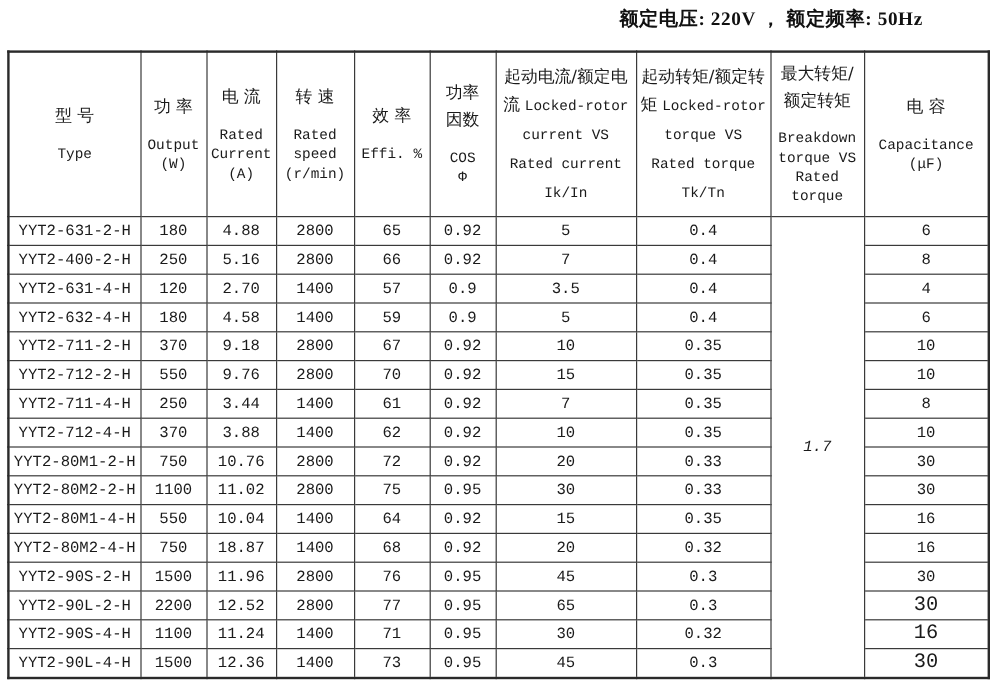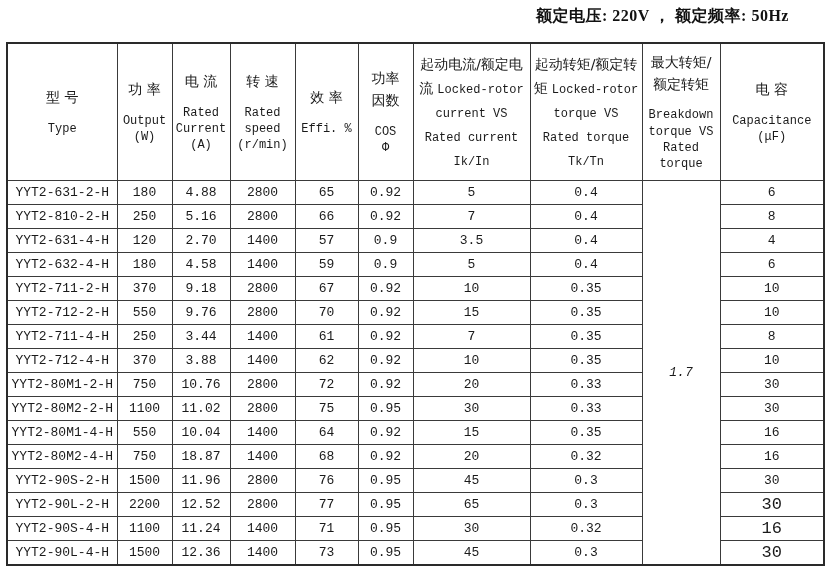--- a/index.html
+++ b/index.html
@@ -1,18 +1,18 @@
 <!DOCTYPE html>
 <html><head>
 <meta charset="utf-8">
 <style>
   html,body{margin:0;padding:0;background:#fff;}
   .page{position:relative;width:830px;height:572px;background:#ffffff;overflow:hidden;
         font-family:"Liberation Serif", serif;}
-  .doc-title{position:absolute;top:6px;left:536px;font-size:16px;font-weight:bold;
+  .doc-title{position:absolute;top:6px;left:516px;font-size:16px;font-weight:bold;
         color:#111;letter-spacing:0.5px;white-space:nowrap;}
   table.spec{position:absolute;left:6px;top:42px;border-collapse:collapse;table-layout:fixed;
         border:2px solid #2a2a2a;}
   th,td{border:1px solid #3a3a3a;text-align:center;vertical-align:middle;padding:0 2px;
         color:#1a1a1a;overflow:hidden;}
   thead th{height:136px;font-weight:normal;background:#fff;}
   .h-zh{display:block;font-family:"DejaVu Sans", sans-serif;font-size:14px;line-height:1.55;
         white-space:pre-line;}
   .h-en{display:block;font-family:"Liberation Mono", monospace;font-size:12px;line-height:1.35;
         white-space:pre-line;margin-top:12px;}
@@ -98,21 +98,21 @@
           <td class="cell-current">4.88</td>
           <td class="cell-speed">2800</td>
           <td class="cell-effi">65</td>
           <td class="cell-cos">0.92</td>
           <td class="cell-ik_in">5</td>
           <td class="cell-tk_tn">0.4</td>
           <td class="cell-breakdown" rowspan="16">1.7</td>
           <td class="cell-cap">6</td>
         </tr>
         <tr>
-          <td class="cell-model">YYT2-810-2-H</td>
+          <td class="cell-model">YYT2-400-2-H</td>
           <td class="cell-output">250</td>
           <td class="cell-current">5.16</td>
           <td class="cell-speed">2800</td>
           <td class="cell-effi">66</td>
           <td class="cell-cos">0.92</td>
           <td class="cell-ik_in">7</td>
           <td class="cell-tk_tn">0.4</td>
           <td class="cell-cap">8</td>
         </tr>
         <tr>

